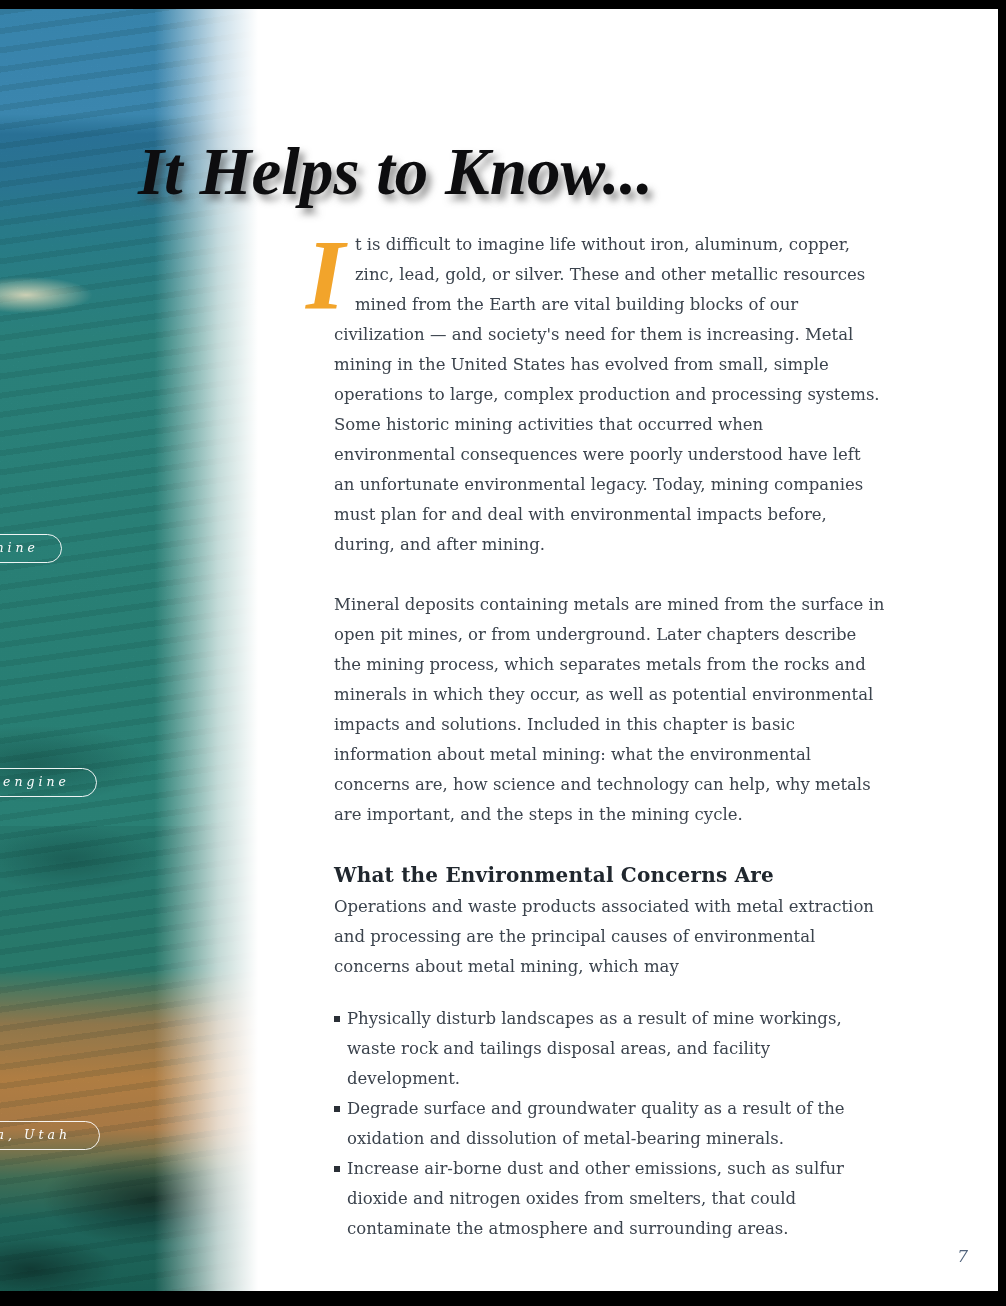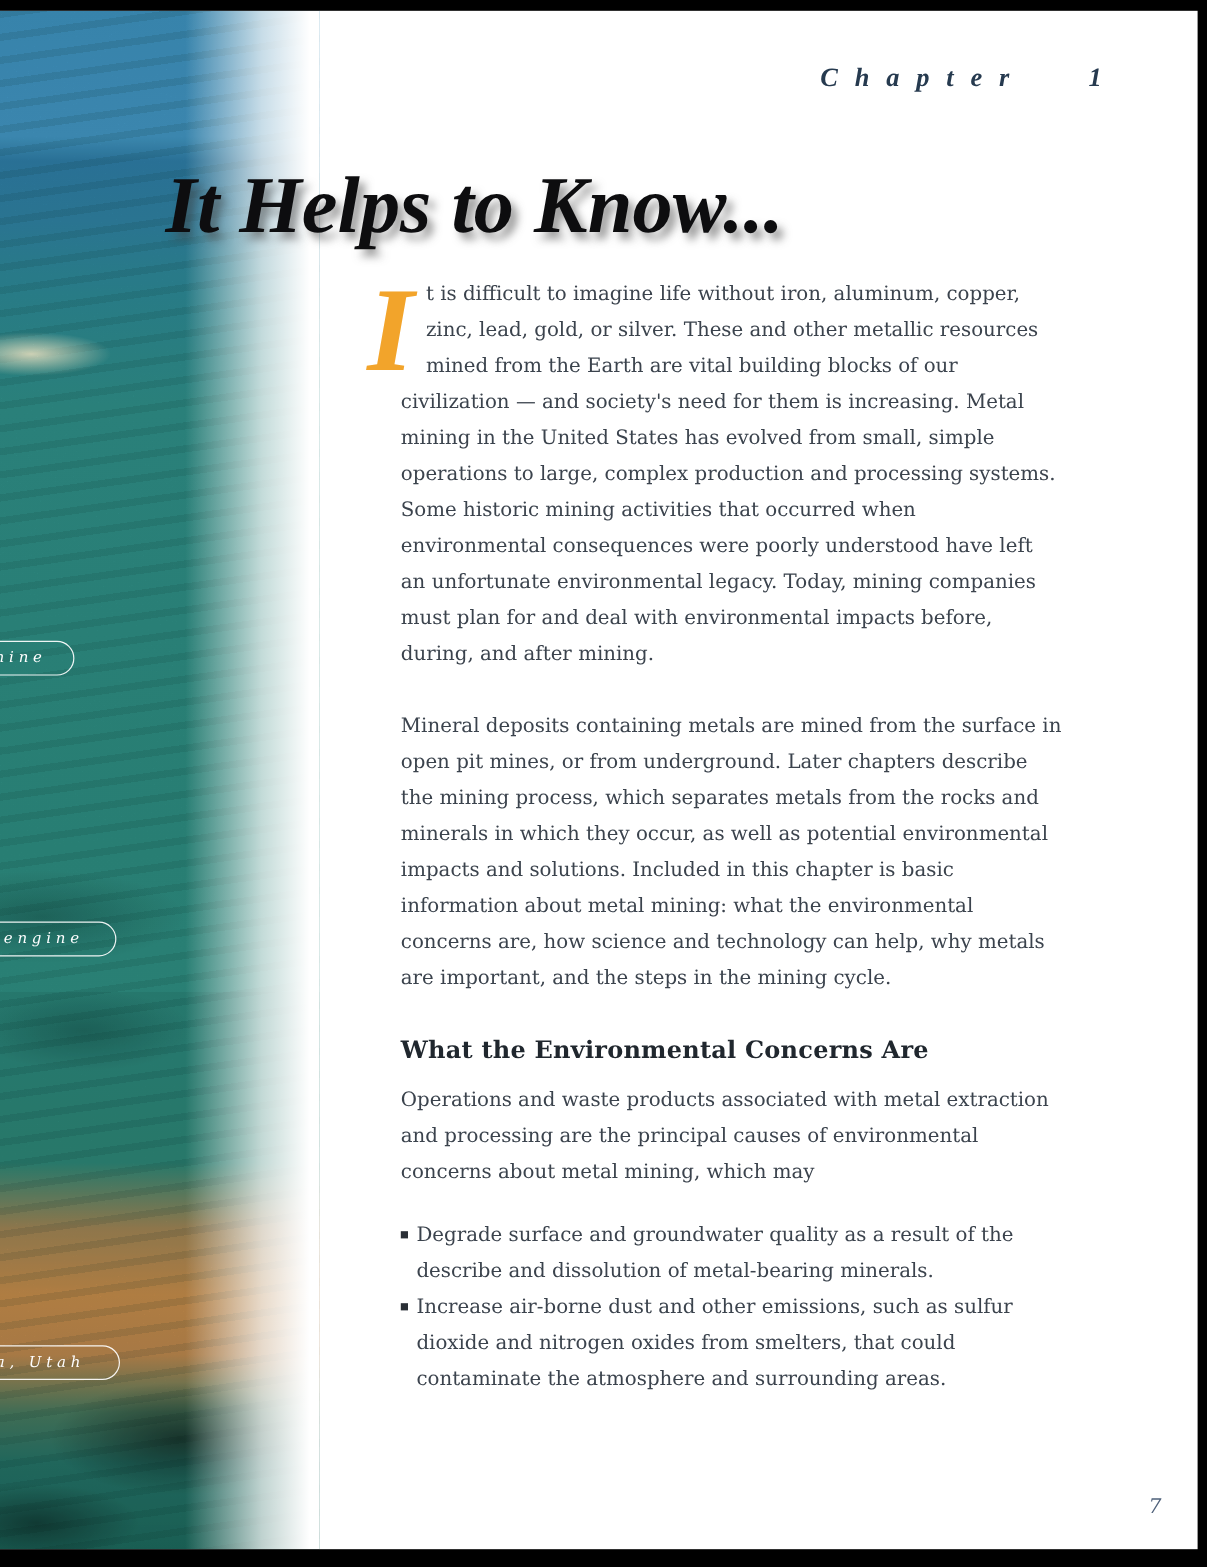--- a/index.html
+++ b/index.html
@@ -89,21 +89,21 @@
   .body-col p{margin:0 0 30px 0;}
   .drop-cap{
     float:left;
     font-family:"Liberation Serif", serif;
     font-style:italic;font-weight:bold;
     font-size:100px;line-height:82px;
     color:#f2a42b;
     margin:4px 10px 0 -28px;
   }
   .section-heading{
-    margin:6px 0 12px 0;
+    margin:6px 0 2px 0;
     font-size:20px;font-weight:bold;color:#20272e;
     letter-spacing:0.2px;
   }
   .bullets{list-style:none;margin:22px 0 0 0;padding:0;}
   .bullets li{position:relative;padding-left:13px;margin:0;}
   .bullets li::before{
     content:"";position:absolute;left:0;top:12px;
     width:6px;height:6px;background:#2a2f36;
   }
 
@@ -124,38 +124,35 @@
         <feColorMatrix type="matrix" values="0 0 0 0 0.02  0 0 0 0 0.10  0 0 0 0 0.09  0.9 0.9 0.9 0 0"></feColorMatrix>
       </filter>
       <rect width="100%" height="100%" filter="url(#grain)" opacity="0.55"></rect>
       <rect y="860" width="100%" height="422" filter="url(#grain)" opacity="0.9"></rect>
     </svg>
     <div class="photo-caption caption-mine">mine</div>
     <div class="photo-caption caption-engine">t engine</div>
     <div class="photo-caption caption-utah">ea, Utah</div>
   </div>
 
-  <div class="chapter">
-    <span class="word">Chapter</span>
-    <span class="num">1</span>
-  </div>
 
   <h1 class="page-title">It Helps to Know...</h1>
 
   <div class="body-col">
     <p><span class="drop-cap">I</span><span>t is difficult to imagine life without iron, aluminum, copper, zinc, lead, gold, or silver. These and other metallic resources mined from the Earth are vital building blocks of our civilization —  and society's need for them is increasing. Metal mining in the United States has evolved from small, simple operations to large, complex production and processing systems. Some historic mining activities that occurred when environmental consequences were poorly understood have left an unfortunate environmental legacy. Today, mining companies must plan for and deal with environmental impacts before, during, and after mining.</span></p>
 
     <p>Mineral deposits containing metals are mined from the surface in open pit mines, or from underground. Later chapters describe the mining process, which separates metals from the rocks and minerals in which they occur, as well as potential environmental impacts and solutions. Included in this chapter is basic information about metal mining: what the environmental concerns are, how science and technology can help, why metals are important, and the steps in the mining cycle.</p>
 
     <h2 class="section-heading">What the Environmental Concerns Are</h2>
 
     <p style="margin-bottom:0;">Operations and waste products associated with metal extraction and processing are the principal causes of environmental concerns about metal mining, which may</p>
 
     <ul class="bullets">
-      <li>Degrade surface and groundwater quality as a result of the describe and dissolution of metal-bearing minerals.</li>
+      <li>Physically disturb landscapes as a result of mine workings, waste rock and tailings disposal areas, and facility development.</li>
+      <li>Degrade surface and groundwater quality as a result of the oxidation and dissolution of metal-bearing minerals.</li>
       <li>Increase air-borne dust and other emissions, such as sulfur dioxide and nitrogen oxides from smelters, that could contaminate the atmosphere and surrounding areas.</li>
     </ul>
   </div>
 
   <div class="page-number">7</div>
 
   <div class="edge-top"></div>
   <div class="edge-right"></div>
   <div class="edge-bottom"></div>
 

